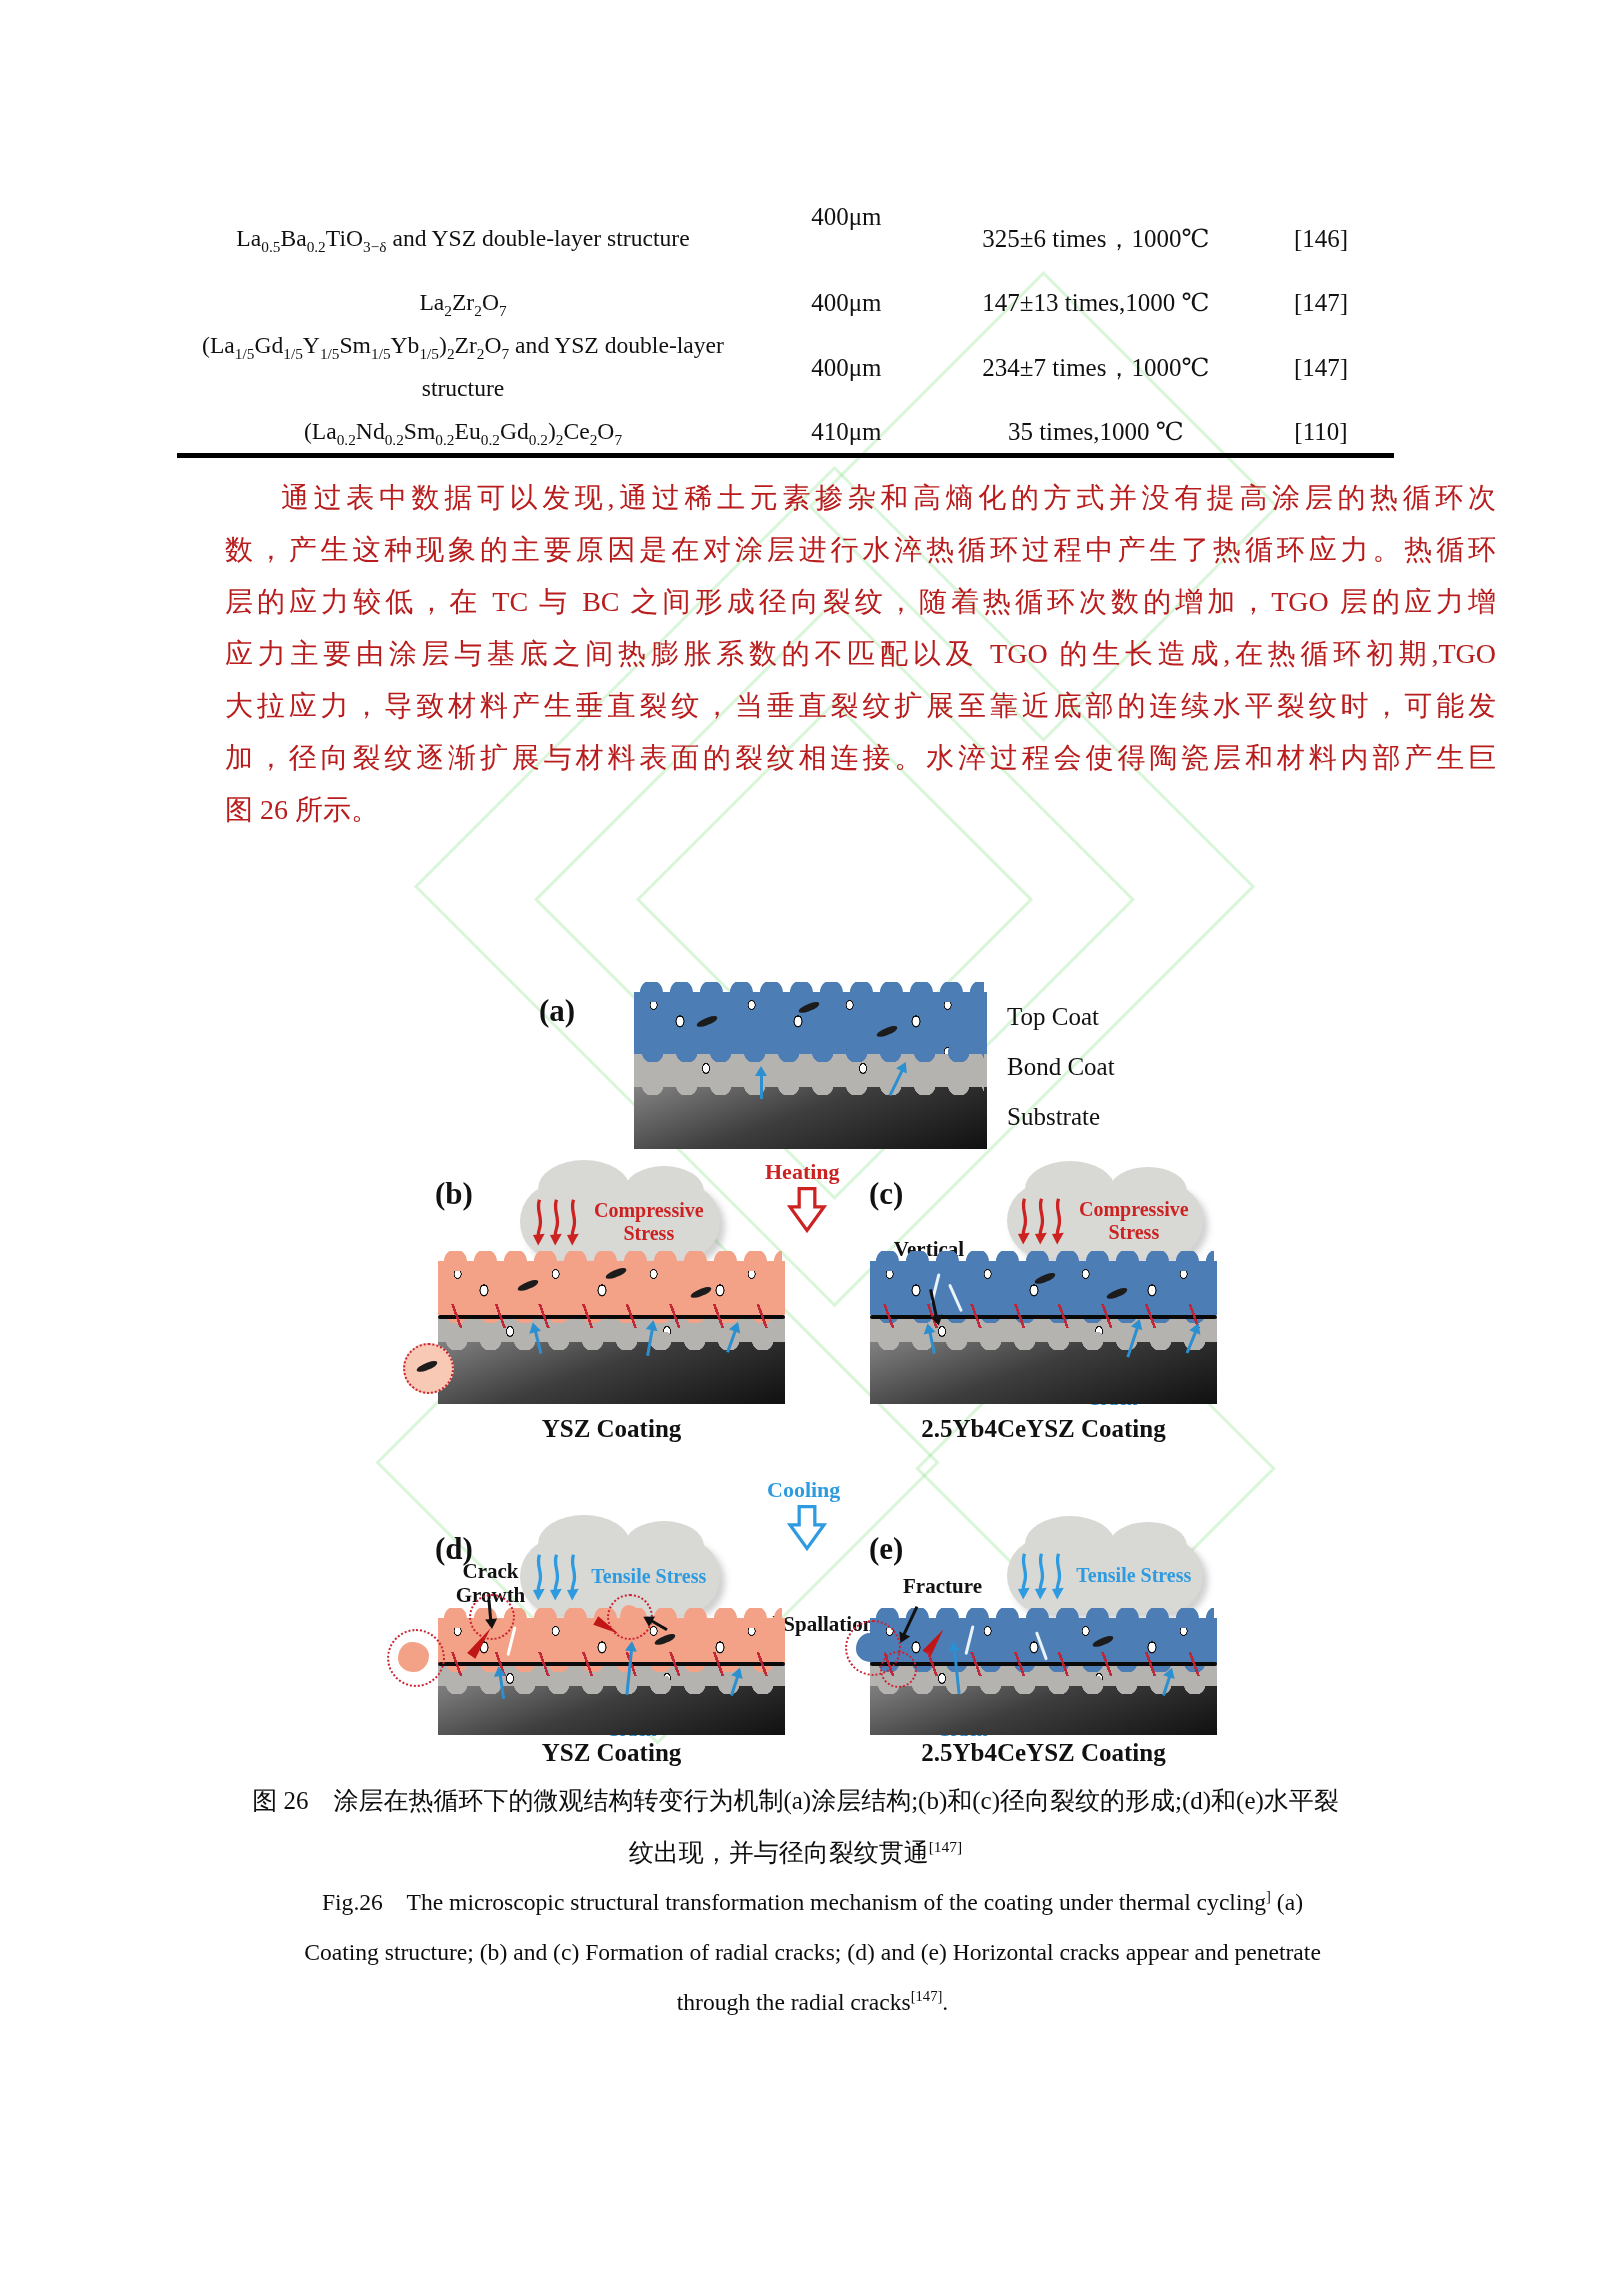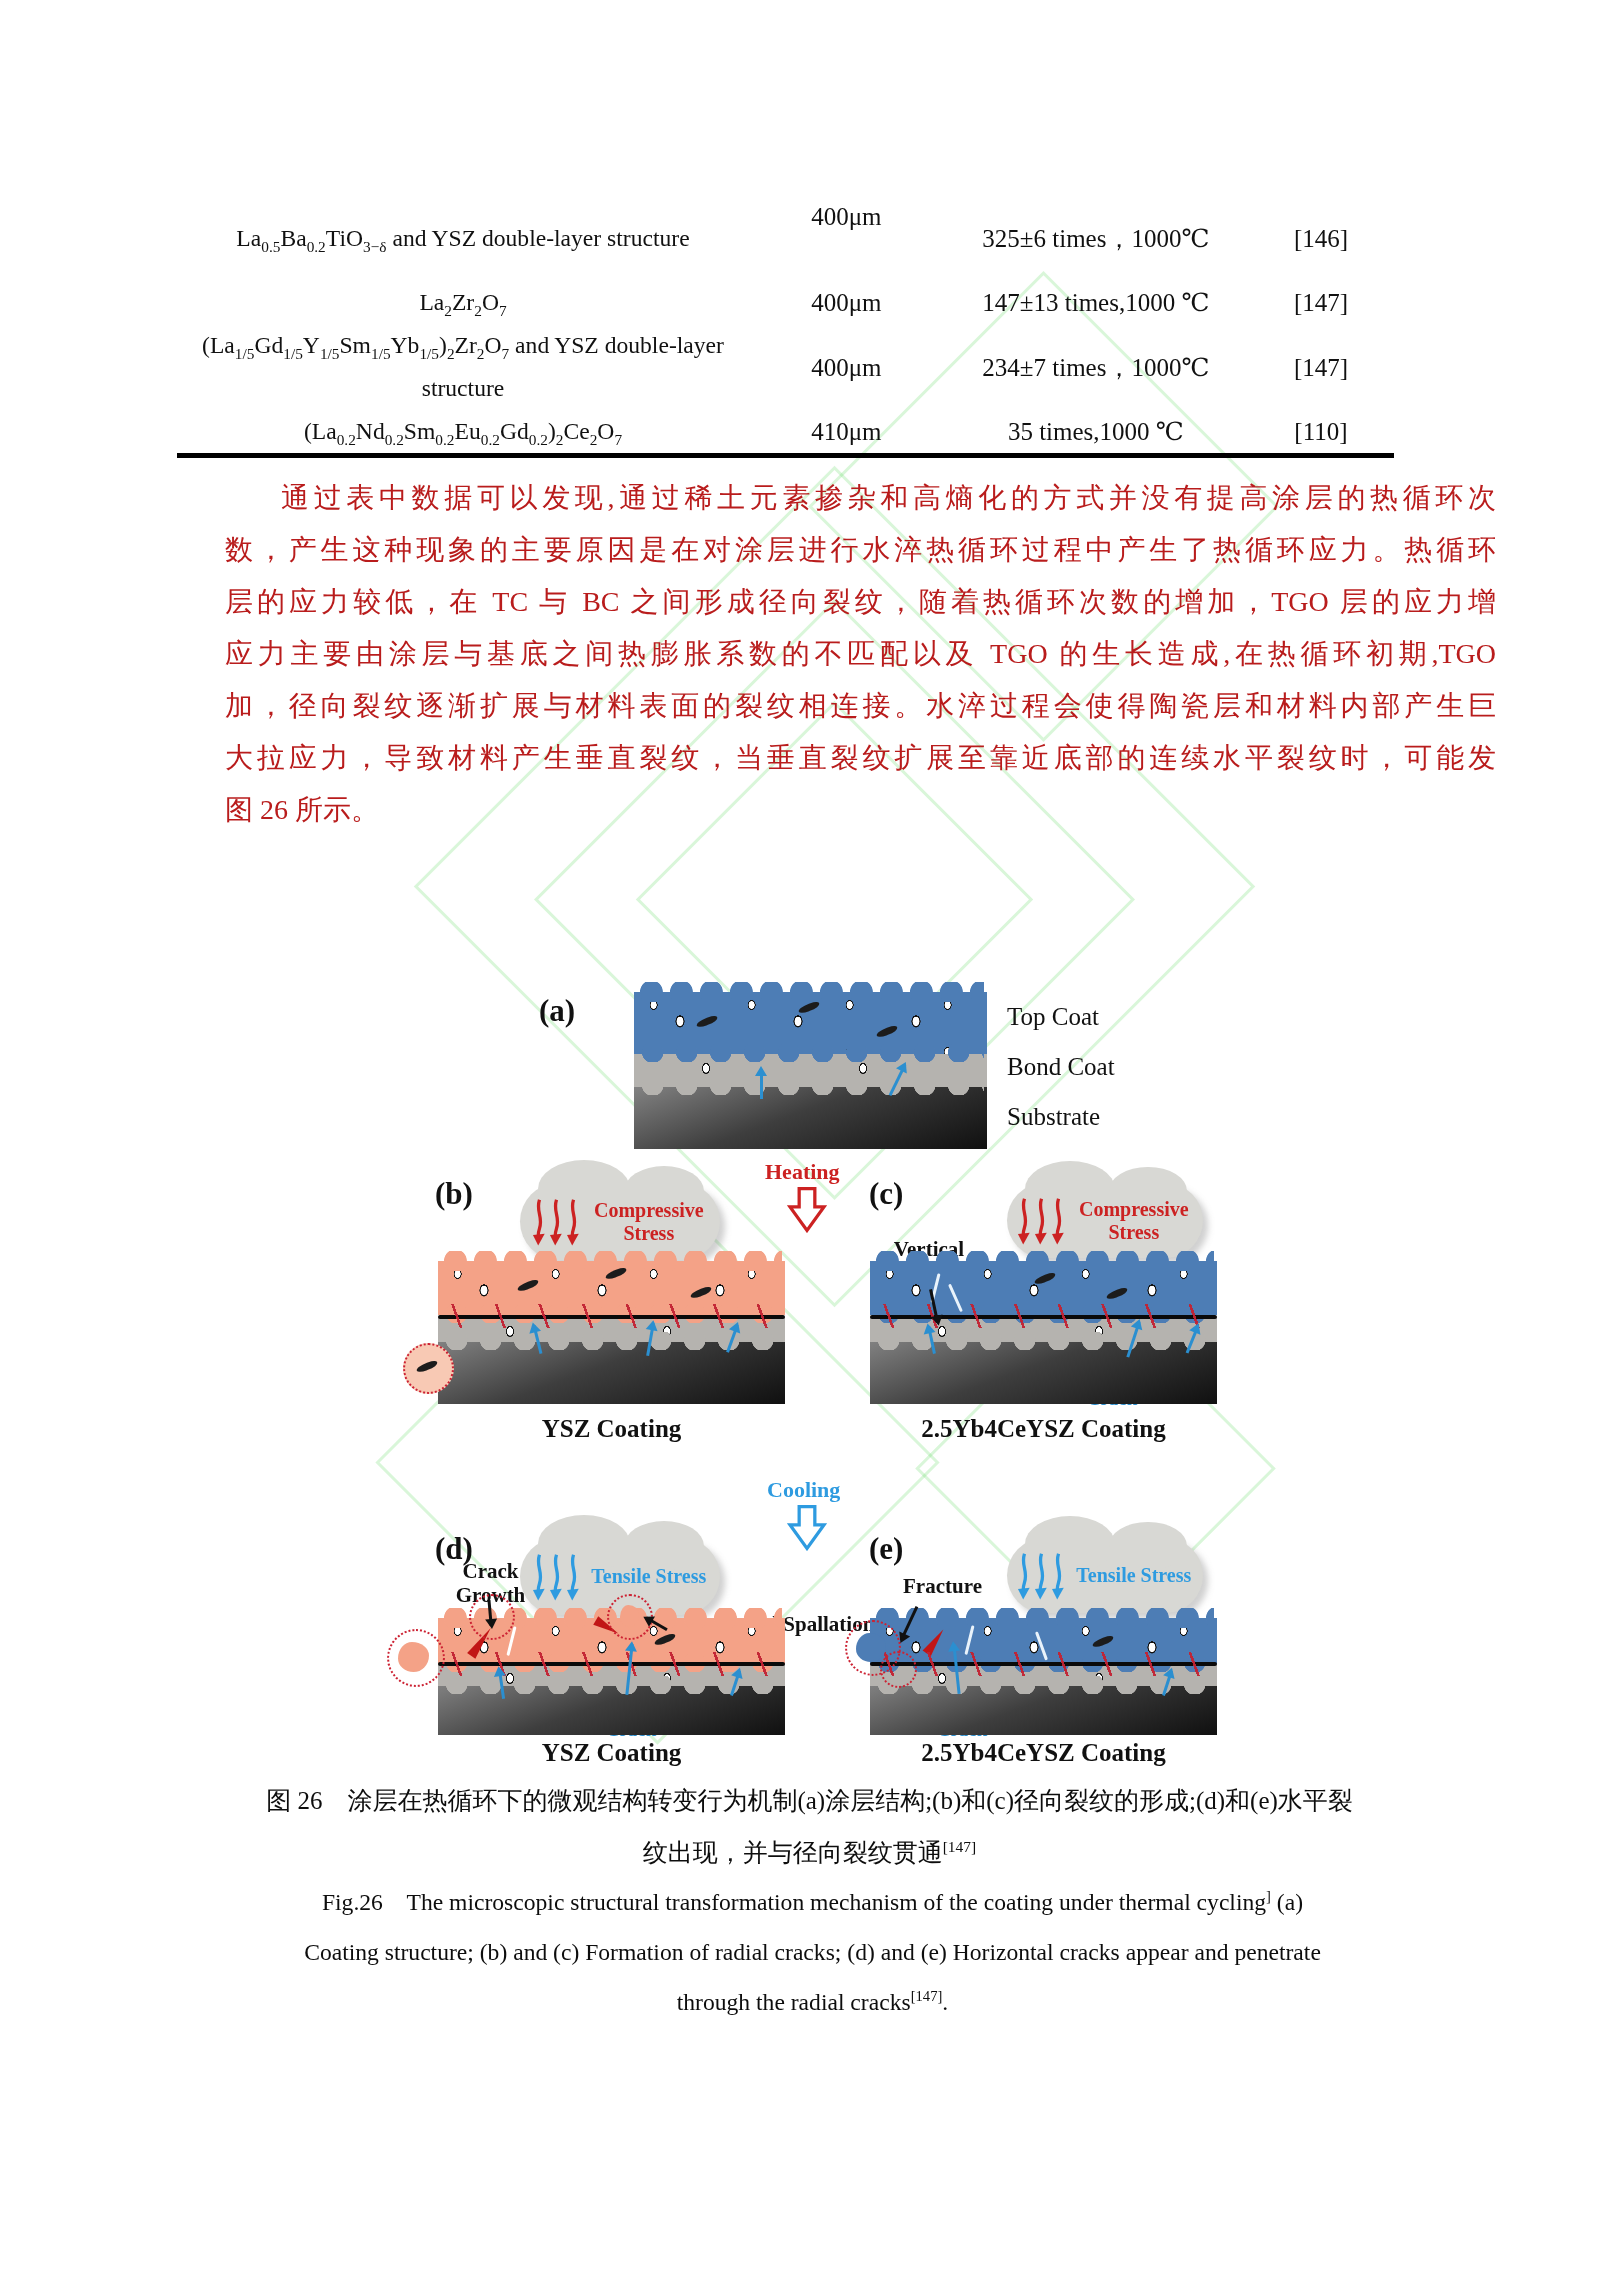--- a/index.html
+++ b/index.html
@@ -63,21 +63,21 @@
   .pores-salmon{background-color:#f4a287;
     background-image:radial-gradient(ellipse 5.9px 7.9px at 46px 29.4px,#fff 55%,#131313 62% 75%,transparent 79%),
                      radial-gradient(ellipse 5.2px 6.5px at 19.6px 13px,#fff 55%,#131313 62% 75%,transparent 79%);
     background-size:118px 59px,98px 47px;}
   .pores-gray{background-color:#b5b3af;
     background-image:radial-gradient(ellipse 5.2px 7.2px at 72px 14.4px,#fff 55%,#131313 62% 75%,transparent 79%);
     background-size:157px 30px;}
   .substrate{background:linear-gradient(160deg,#828282 0%,#3e3e3e 45%,#101010 100%);}
 
   
-  .zh-cap{position:absolute;left:174px;top:1775px;width:1271px;font-size:25px;color:#0d0d0d;text-align:center;}
+  .zh-cap{position:absolute;left:160px;top:1775px;width:1271px;font-size:25px;color:#0d0d0d;text-align:center;}
   .zh-cap div{height:52px;line-height:52px;}
   .en-cap{position:absolute;left:177px;top:1877px;width:1271px;font-size:23.6px;color:#0d0d0d;text-align:center;}
   .en-cap div{height:50px;line-height:50px;}
 
   
   .pagenum{position:absolute;left:0;top:2123px;width:1623px;display:flex;align-items:center;justify-content:center;gap:27.5px;}
   .pn-dash{width:43px;border-top:2px solid #111;}
   .pn-num{font-size:23.6px;color:#111;}
 </style>
 </head>
@@ -125,22 +125,22 @@
       <td>[110]</td>
     </tr>
   </tbody>
     </table>
 
   <div class="para">
     <div class="pline first">通过表中数据可以发现,通过稀土元素掺杂和高熵化的方式并没有提高涂层的热循环次</div>
     <div class="pline">数，产生这种现象的主要原因是在对涂层进行水淬热循环过程中产生了热循环应力。热循环</div>
     <div class="pline">层的应力较低，在 TC 与 BC 之间形成径向裂纹，随着热循环次数的增加，TGO 层的应力增</div>
     <div class="pline">应力主要由涂层与基底之间热膨胀系数的不匹配以及 TGO 的生长造成,在热循环初期,TGO</div>
+    <div class="pline">大拉应力，导致材料产生垂直裂纹，当垂直裂纹扩展至靠近底部的连续水平裂纹时，可能发</div>
     <div class="pline">加，径向裂纹逐渐扩展与材料表面的裂纹相连接。水淬过程会使得陶瓷层和材料内部产生巨</div>
-    <div class="pline">大拉应力，导致材料产生垂直裂纹，当垂直裂纹扩展至靠近底部的连续水平裂纹时，可能发</div>
     <div class="pline last">图 26 所示。</div>
   </div>
 
   <div class="fig">
 
     <div class="panel-label" style="left:186px;top:26px;">(a)</div>
     <div class="diag" style="left:281px;top:25px;width:353px;height:157px;">
       <div class="layer substrate" style="top:95px;height:62px;z-index:1;"></div>
       <div class="layer pores-gray" style="--c:#b5b3af;top:62px;height:33px;z-index:2;">
         <div class="bump-b"></div>

